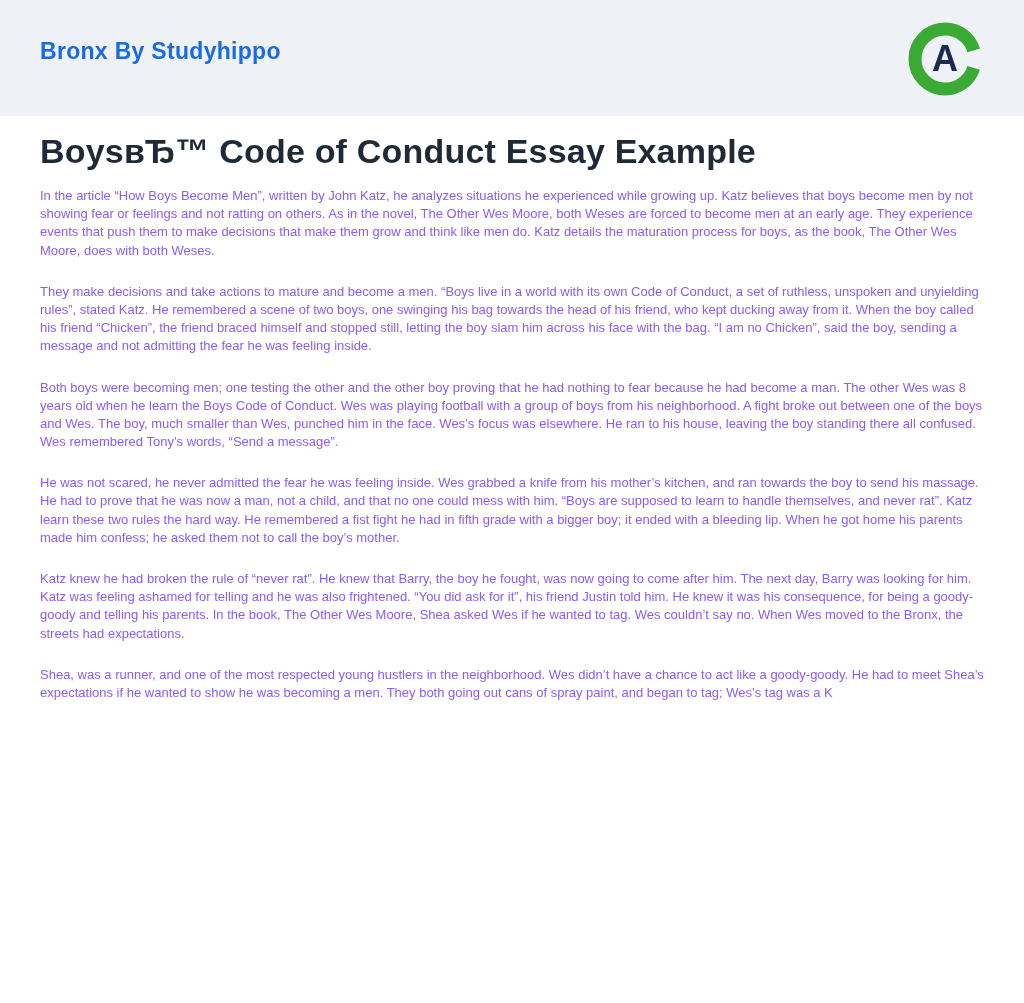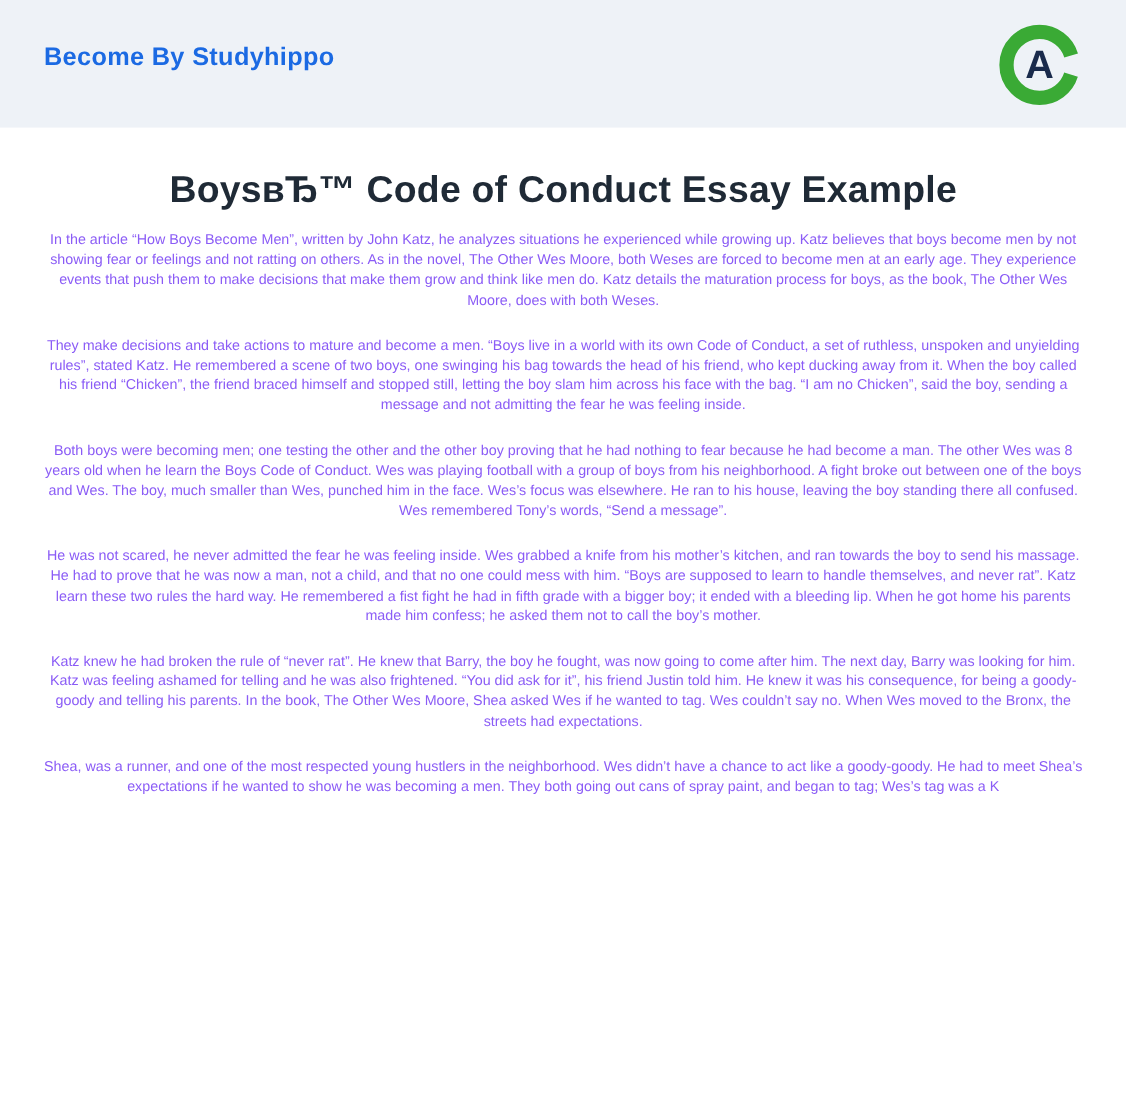--- a/index.html
+++ b/index.html
@@ -36,23 +36,22 @@
     text-decoration: none;
     cursor: pointer;
   }
   .logo-wrap {
     width: 74px;
     height: 74px;
     flex: 0 0 auto;
     margin-right: 2px;
   }
   .main {
-    padding: 30px 40px 40px 40px;
+    padding: 8px 40px 40px 40px;
     box-sizing: border-box;
-    text-align: center;
   }
   .essay-title {
     font-size: 34px;
     font-weight: 800;
     color: #1f2a36;
     letter-spacing: 0.2px;
     margin: 8px 0 14px 0;
   }
   .article-body .para {
     font-size: 13px;
@@ -60,21 +59,21 @@
     color: #8b5cf6;
     margin: 16px 0 23px 0;
   }
   .article-body .para:last-child { margin-bottom: 0; }
 </style>
 </head>
 <body>
 
 <header class="header">
   <div class="header-text">
-    <h2 class="site-title">Become By Studyhippo</h2>
+    <h2 class="site-title">Bronx By Studyhippo</h2>
   </div>
   <div class="logo-wrap">
     <svg width="74" height="74" viewBox="0 0 74 74">
       <circle cx="37" cy="37" r="30" fill="none" stroke="#3aaa35" stroke-width="13" stroke-dasharray="170.5 18" stroke-dashoffset="-9"></circle>
       <text x="37" y="49" text-anchor="middle" font-size="36" font-weight="bold" font-family="Liberation Sans, DejaVu Sans, sans-serif" fill="#1a2b4c">A</text>
     </svg>
   </div>
 </header>
 
 <main class="main">

